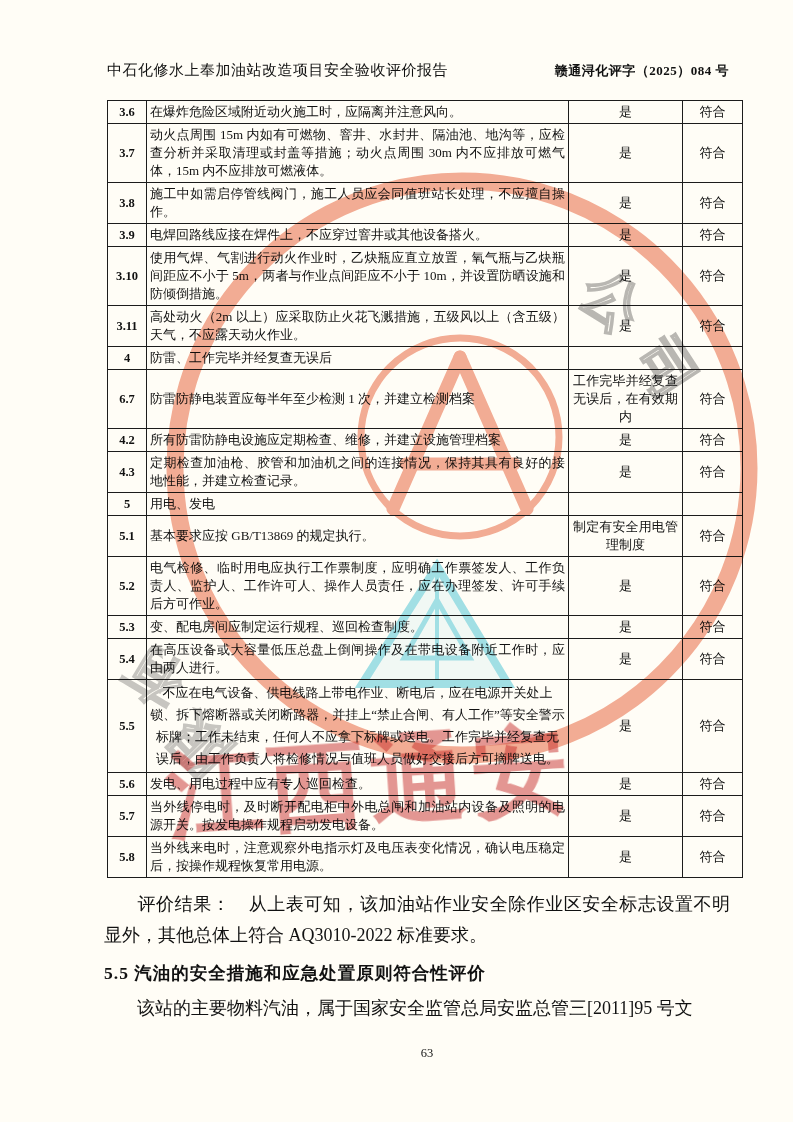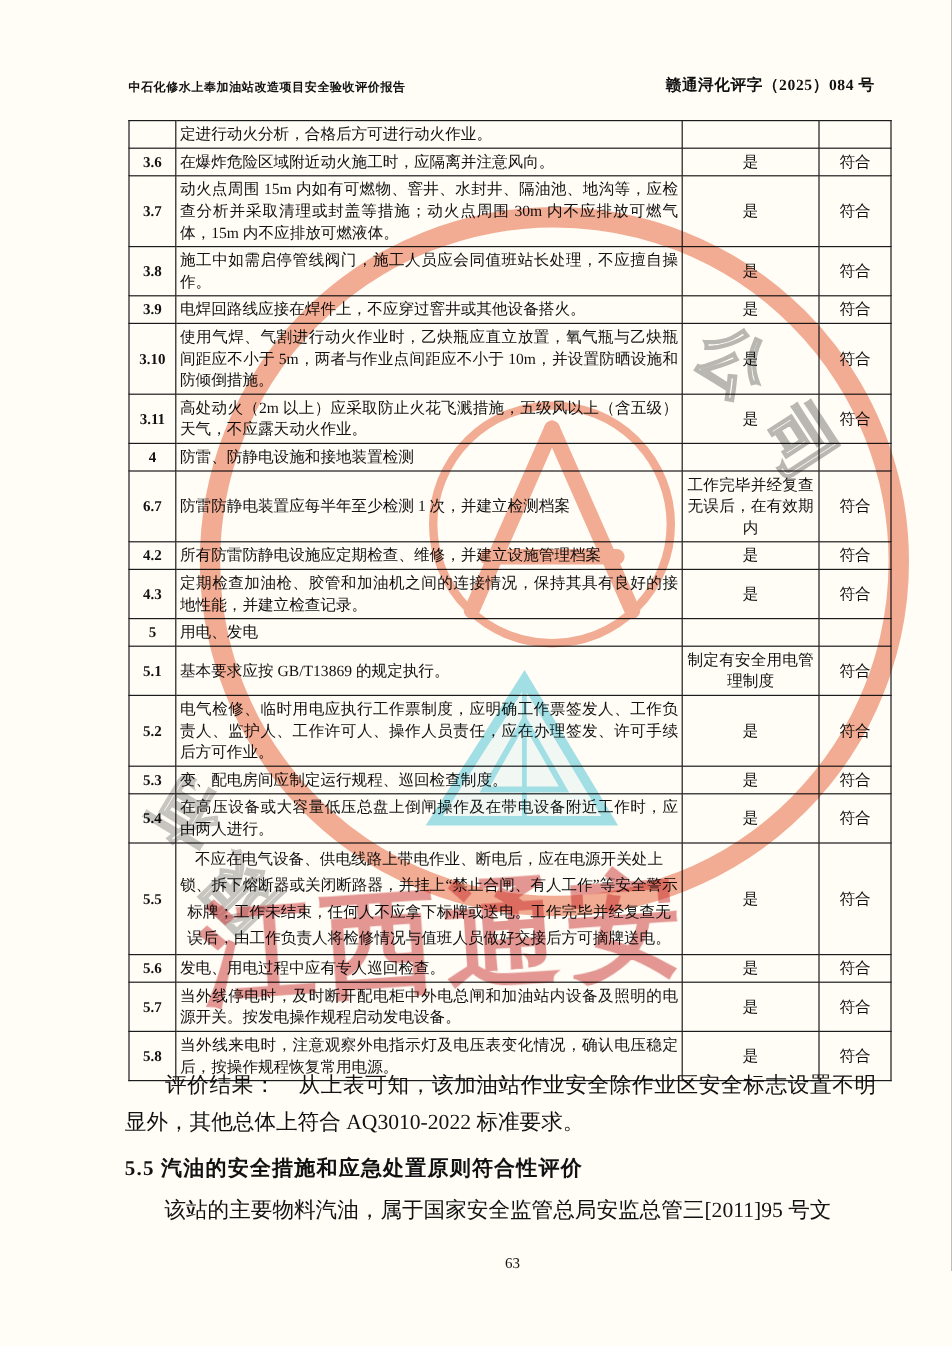--- a/index.html
+++ b/index.html
@@ -8,21 +8,21 @@
     width:793px;height:1122px;
     margin:0 auto;
     background:#fffdf6;
     font-family:"Liberation Serif","DejaVu Serif",serif;
     color:#111;
     overflow:hidden;
   }
   
   .hdr{position:absolute;top:60px;left:107px;right:64px;height:20px;
        display:flex;justify-content:space-between;align-items:flex-end;}
-  .hdr .hl{font-size:10px;font-weight:bold;letter-spacing:.5px;}
+  .hdr .hl{font-size:15px;font-weight:normal;letter-spacing:.5px;}
   .hdr .hr{font-size:13px;font-weight:bold;letter-spacing:.5px;}
   
   table.chk{
     position:absolute;top:100px;left:107px;width:612px;
     border-collapse:collapse;table-layout:fixed;
     font-size:13px;line-height:18px;
   }
   table.chk td{
     border:1px solid #1c1c1c;
     padding:2px 3px;
@@ -54,26 +54,20 @@
 <div class="page">
 
   <div class="hdr">
     <span class="hl">中石化修水上奉加油站改造项目安全验收评价报告</span>
     <span class="hr">赣通浔化评字（2025）084 号</span>
   </div>
 
   <table class="chk">
     <tbody>
         <tr>
-          <td class="c-num"></td>
-          <td class="c-txt">定进行动火分析，合格后方可进行动火作业。</td>
-          <td class="c-sta"></td>
-          <td class="c-res"></td>
-        </tr>
-        <tr>
           <td class="c-num">3.6</td>
           <td class="c-txt">在爆炸危险区域附近动火施工时，应隔离并注意风向。</td>
           <td class="c-sta">是</td>
           <td class="c-res">符合</td>
         </tr>
         <tr>
           <td class="c-num">3.7</td>
           <td class="c-txt">动火点周围 15m 内如有可燃物、窨井、水封井、隔油池、地沟等，应检查分析并采取清理或封盖等措施；动火点周围 30m 内不应排放可燃气体，15m 内不应排放可燃液体。</td>
           <td class="c-sta">是</td>
           <td class="c-res">符合</td>
@@ -97,21 +91,21 @@
           <td class="c-res">符合</td>
         </tr>
         <tr>
           <td class="c-num">3.11</td>
           <td class="c-txt">高处动火（2m 以上）应采取防止火花飞溅措施，五级风以上（含五级）天气，不应露天动火作业。</td>
           <td class="c-sta">是</td>
           <td class="c-res">符合</td>
         </tr>
         <tr>
           <td class="c-num">4</td>
-          <td class="c-txt">防雷、防静电设施和接地装置检测</td>
+          <td class="c-txt">防雷、工作完毕并经复查无误后</td>
           <td class="c-sta"></td>
           <td class="c-res"></td>
         </tr>
         <tr>
           <td class="c-num">6.7</td>
           <td class="c-txt">防雷防静电装置应每半年至少检测 1 次，并建立检测档案</td>
           <td class="c-sta long">工作完毕并经复查无误后，在有效期内</td>
           <td class="c-res">符合</td>
         </tr>
         <tr>

